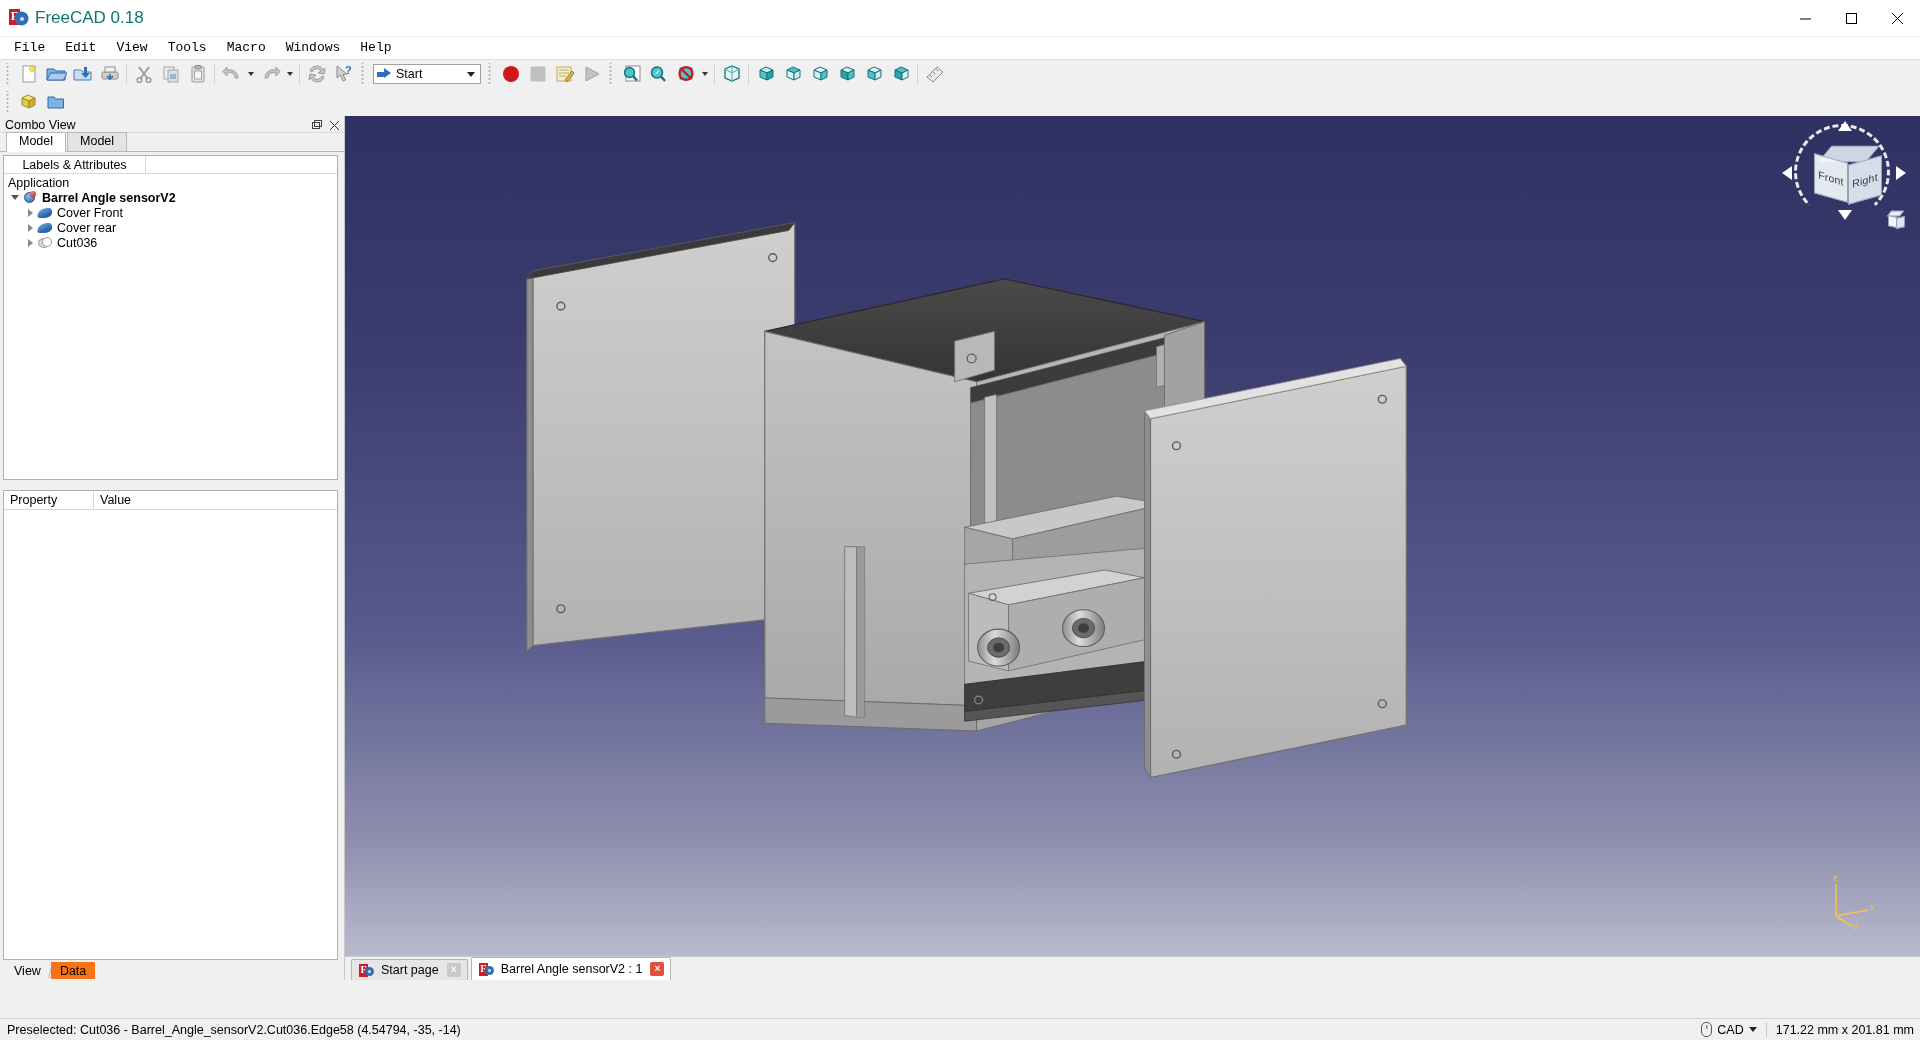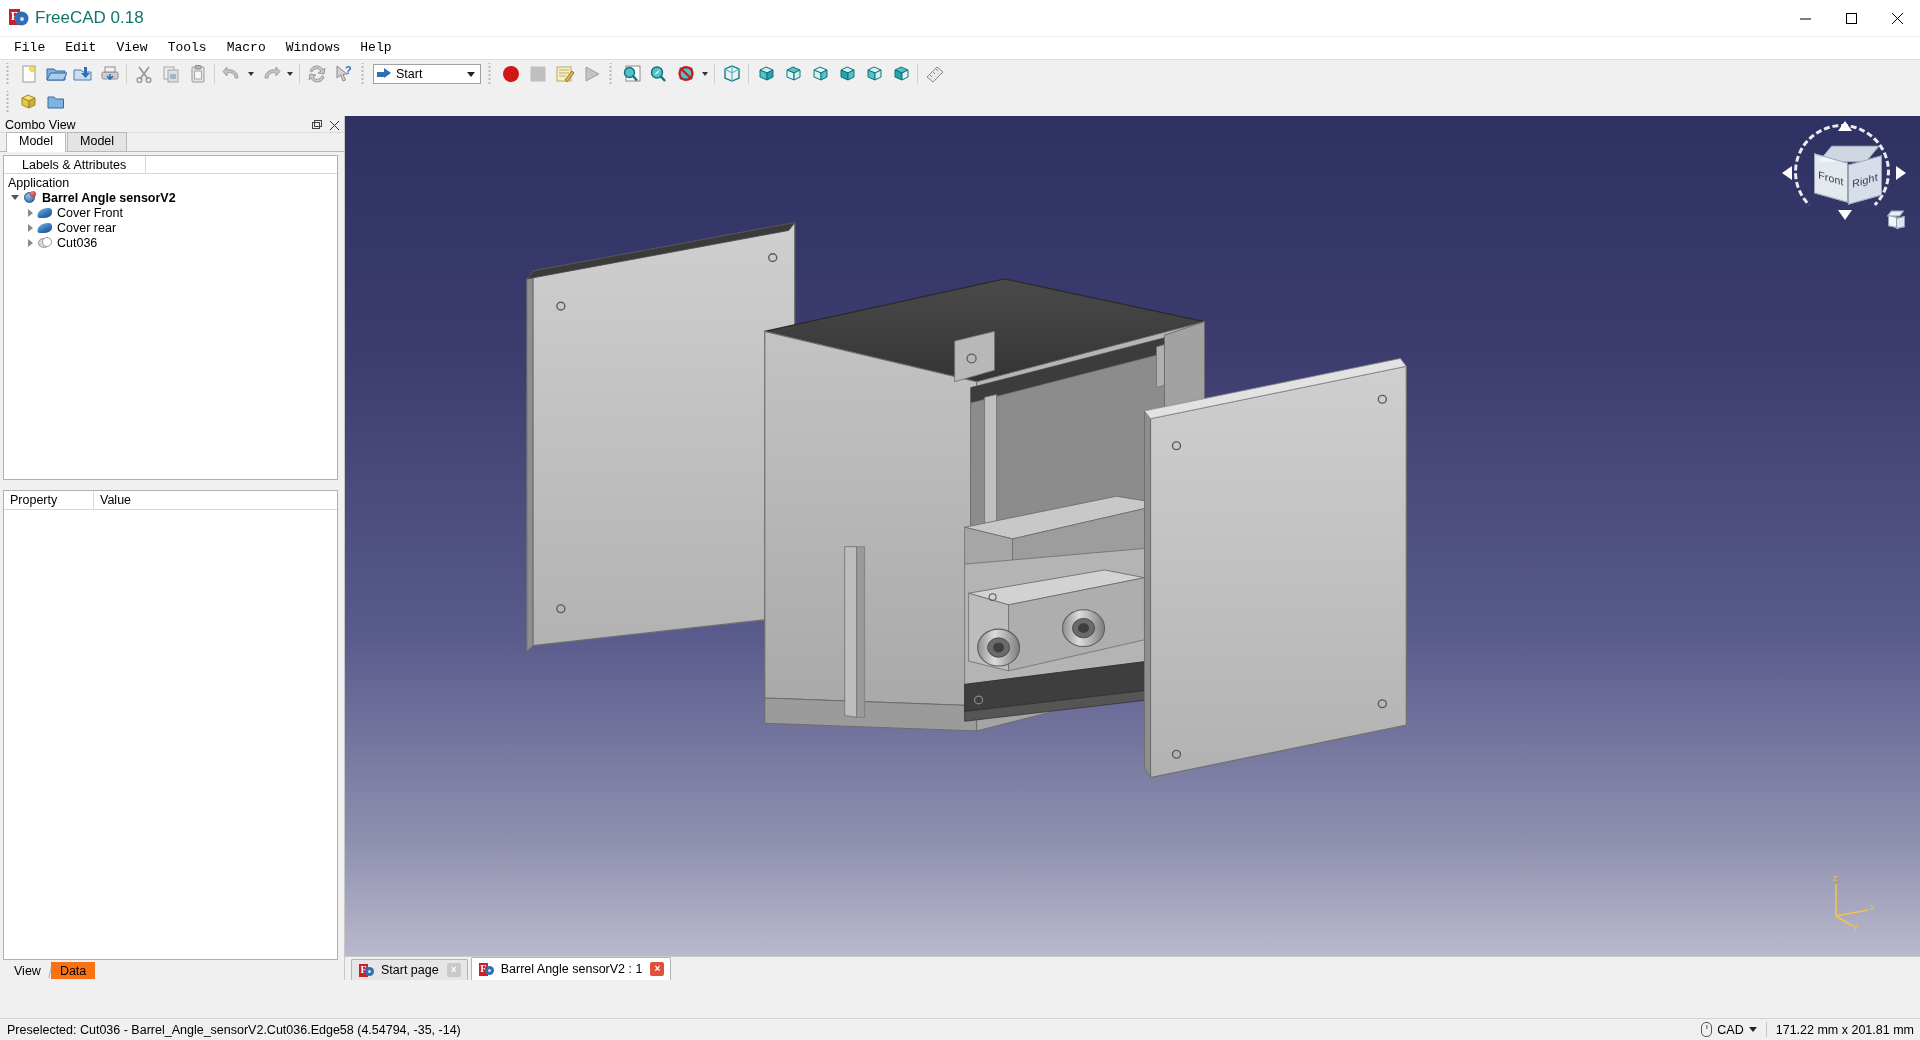--- a/index.html
+++ b/index.html
@@ -236,20 +236,21 @@
     height: 18px;
     display: flex;
     border-bottom: 1px solid #d8d8d8;
     background: #fff;
     font-size: 12.5px;
   }
   #tree-header .th {
     padding: 1px 18px;
     border-right: 1px solid #d8d8d8;
     line-height: 16px;
+    text-align: center;
   }
   #tree-header .th.c1 { width: 142px; }
   #tree-header .th.c2 { flex: 1; border-right: none; }
   .tree-rows { padding-top: 1px; }
   .tree-row {
     display: flex; align-items: center;
     height: 15px;
     font-size: 12.5px;
     cursor: default;
     white-space: nowrap;

